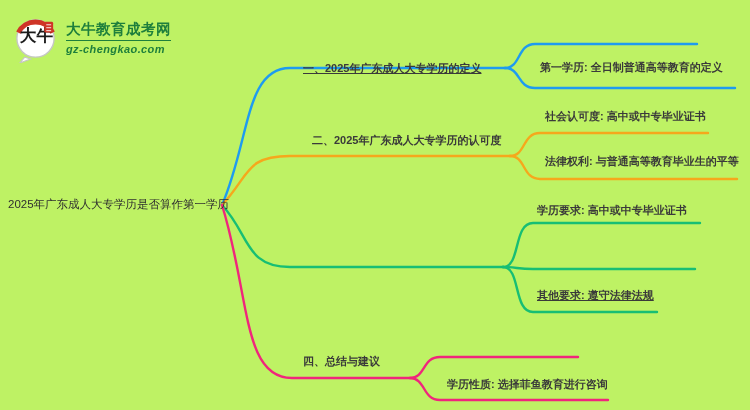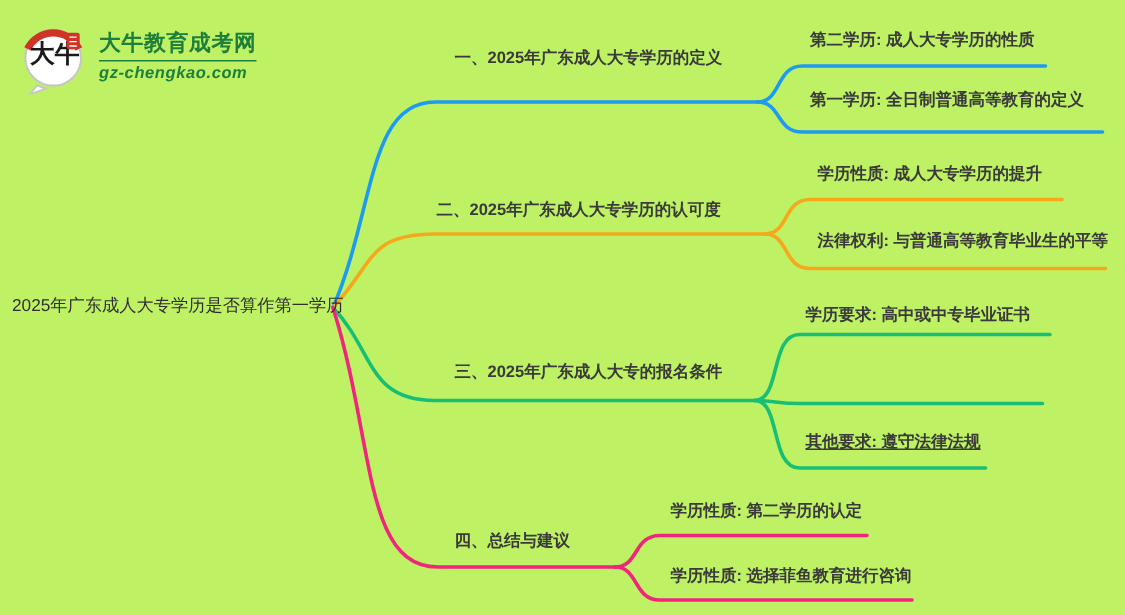--- a/index.html
+++ b/index.html
@@ -93,30 +93,27 @@
       <path d="M35,12 h5 M35,15 h5 M35,18 h5" stroke="#ffffff" stroke-width="0.9"></path>
     </svg>
     <div class="logo-text-block">
       <div class="logo-site-name" id="logo-name" style="color: rgb(30, 127, 60); border-bottom-color: rgb(30, 127, 60);">大牛教育成考网</div>
       <div class="logo-domain" id="logo-domain" style="color: rgb(30, 127, 60);">gz-chengkao.com</div>
     </div>
   </div>
 
   <div class="root-label" style="left:8px; top:197px;">2025年广东成人大专学历是否算作第一学历</div>
 
-  <div class="node-label" style="left:303px; top:32px;">一、2025年广东成人大专学历的定义</div>
-  <div class="node-label" style="left:291px; top:133px;">二、2025年广东成人大专学历的认可度</div>
-  <div class="node-label" style="left:303px; top:241px;">三、2025年广东成人大专的报名条件</div>
+  <div class="node-label" style="left:303px; top:61px;text-decoration:underline;">一、2025年广东成人大专学历的定义</div>
+  <div class="node-label" style="left:312px; top:133px;">二、2025年广东成人大专学历的认可度</div>
   <div class="node-label" style="left:303px; top:354px;">四、总结与建议</div>
 
-  <div class="node-label" style="left:540px; top:20px;">第二学历: 成人大专学历的性质</div>
   <div class="node-label" style="left:540px; top:60px;">第一学历: 全日制普通高等教育的定义</div>
 
-  <div class="node-label" style="left:545px; top:109px;">学历性质: 成人大专学历的提升</div>
+  <div class="node-label" style="left:545px; top:109px;">社会认可度: 高中或中专毕业证书</div>
   <div class="node-label" style="left:545px; top:154px;">法律权利: 与普通高等教育毕业生的平等</div>
 
   <div class="node-label" style="left:537px; top:203px;">学历要求: 高中或中专毕业证书</div>
   <div class="node-label" style="left:537px; top:288px;text-decoration:underline;">其他要求: 遵守法律法规</div>
 
-  <div class="node-label" style="left:447px; top:334px;">学历性质: 第二学历的认定</div>
   <div class="node-label" style="left:447px; top:377px;">学历性质: 选择菲鱼教育进行咨询</div>
 
 </div>
 
 </body></html>

